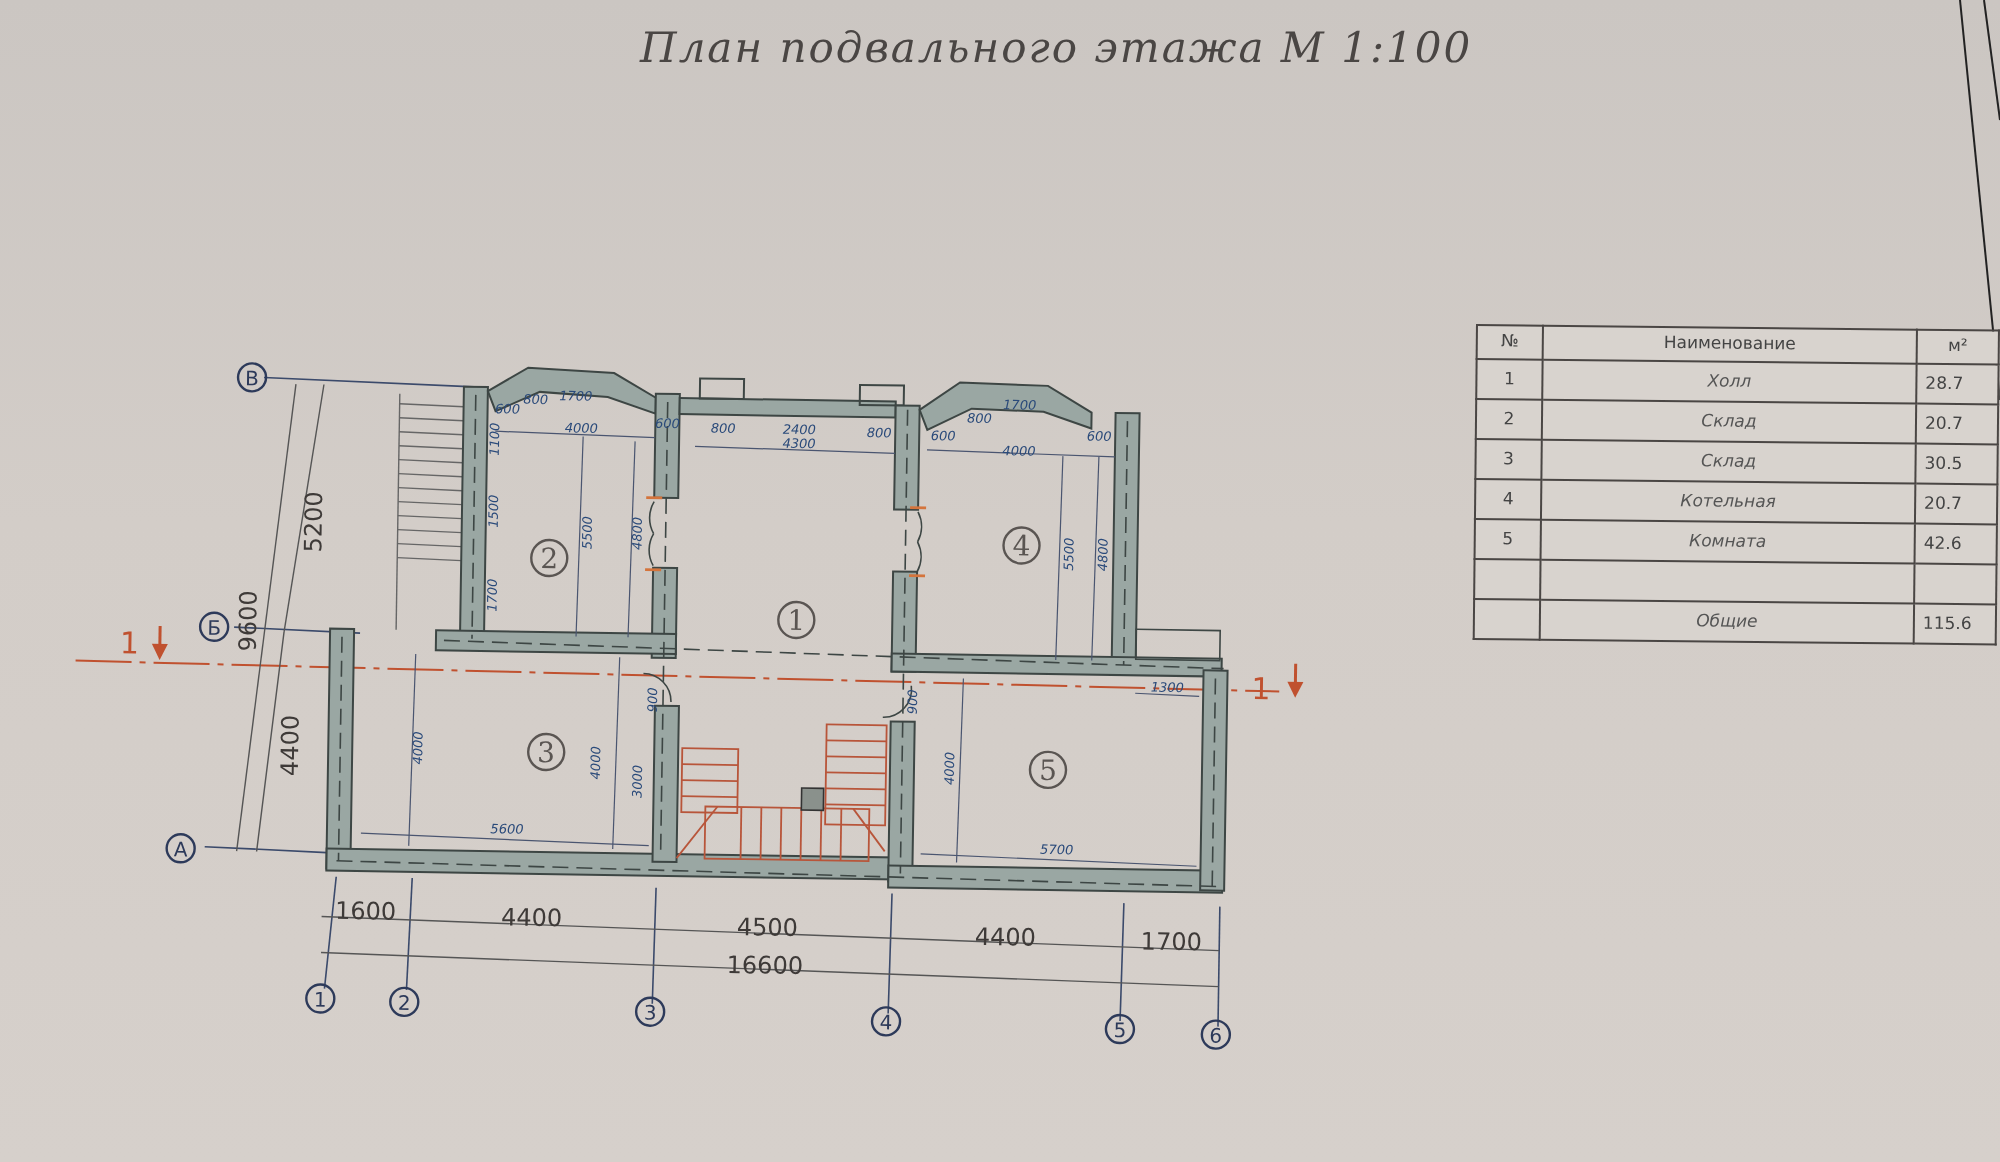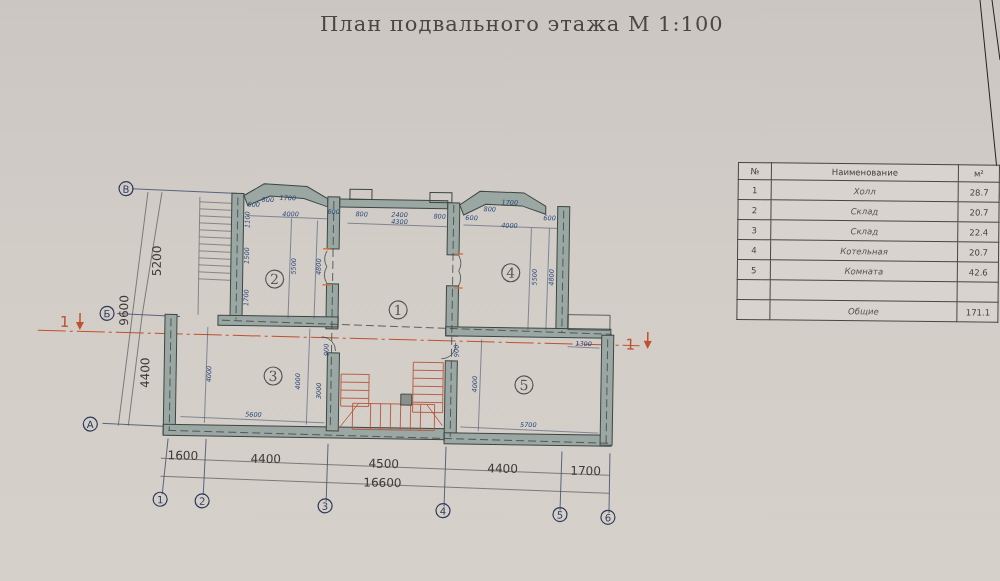--- a/index.html
+++ b/index.html
@@ -9,35 +9,35 @@
     font-family: "DejaVu Serif", serif;
     position: relative;
   }
   .sheet {
     position: absolute; left: 0; top: 0; width: 1000px; height: 581px;
     background: linear-gradient(180deg, #cbc6c2 0%, #d3cdc8 45%, #d6d0cb 100%);
   }
   .title {
     position: absolute; left: 320px; top: 12px;
     font-family: "DejaVu Serif", serif; font-size: 21px; letter-spacing: 1px;
-    color: #4a4644; white-space: nowrap;
+    color: #4a4644; white-space: nowrap; font-style: italic;
   }
   svg.plan { position: absolute; left: 0; top: 0; }
   .room-table {
     position: absolute; left: 738px; top: 162px; width: 262px;
     border-collapse: collapse; transform: rotate(0.6deg); transform-origin: left top;
     font-family: "DejaVu Sans", sans-serif; font-size: 8.5px; color: #444;
   }
   .room-table td, .room-table th {
     border: 1px solid #4a4644; height: 19px; padding: 0 3px; text-align: center;
     background: #d8d3ce;
   }
   .room-table th { font-weight: normal; height: 16px; }
   .room-table td.name { font-style: italic; color: #555; }
-  .room-table td.area { text-align: center; padding-left: 4px; }
+  .room-table td.area { text-align: left; padding-left: 4px; }
 </style>
 </head>
 <body>
 
 <div class="sheet">
   <div class="title">План подвального этажа  М 1:100</div>
 
   <svg class="plan" width="1000" height="581" viewBox="0 0 1000 581" xmlns="http://www.w3.org/2000/svg">
     <g transform="rotate(0.9 400 320)">
 
@@ -310,37 +310,37 @@
       <td class="area">28.7</td>
     </tr>
     <tr>
       <td>2</td>
       <td class="name">Склад</td>
       <td class="area">20.7</td>
     </tr>
     <tr>
       <td>3</td>
       <td class="name">Склад</td>
-      <td class="area">22.4</td>
+      <td class="area">30.5</td>
     </tr>
     <tr>
       <td>4</td>
       <td class="name">Котельная</td>
       <td class="area">20.7</td>
     </tr>
     <tr>
       <td>5</td>
       <td class="name">Комната</td>
       <td class="area">42.6</td>
     </tr>
     <tr>
       <td></td>
       <td class="name"></td>
       <td class="area"></td>
     </tr>
     <tr>
       <td></td>
       <td class="name">Общие</td>
-      <td class="area">171.1</td>
+      <td class="area">115.6</td>
     </tr>
   </tbody>
     </table>
 </div>
 
 </body></html>

